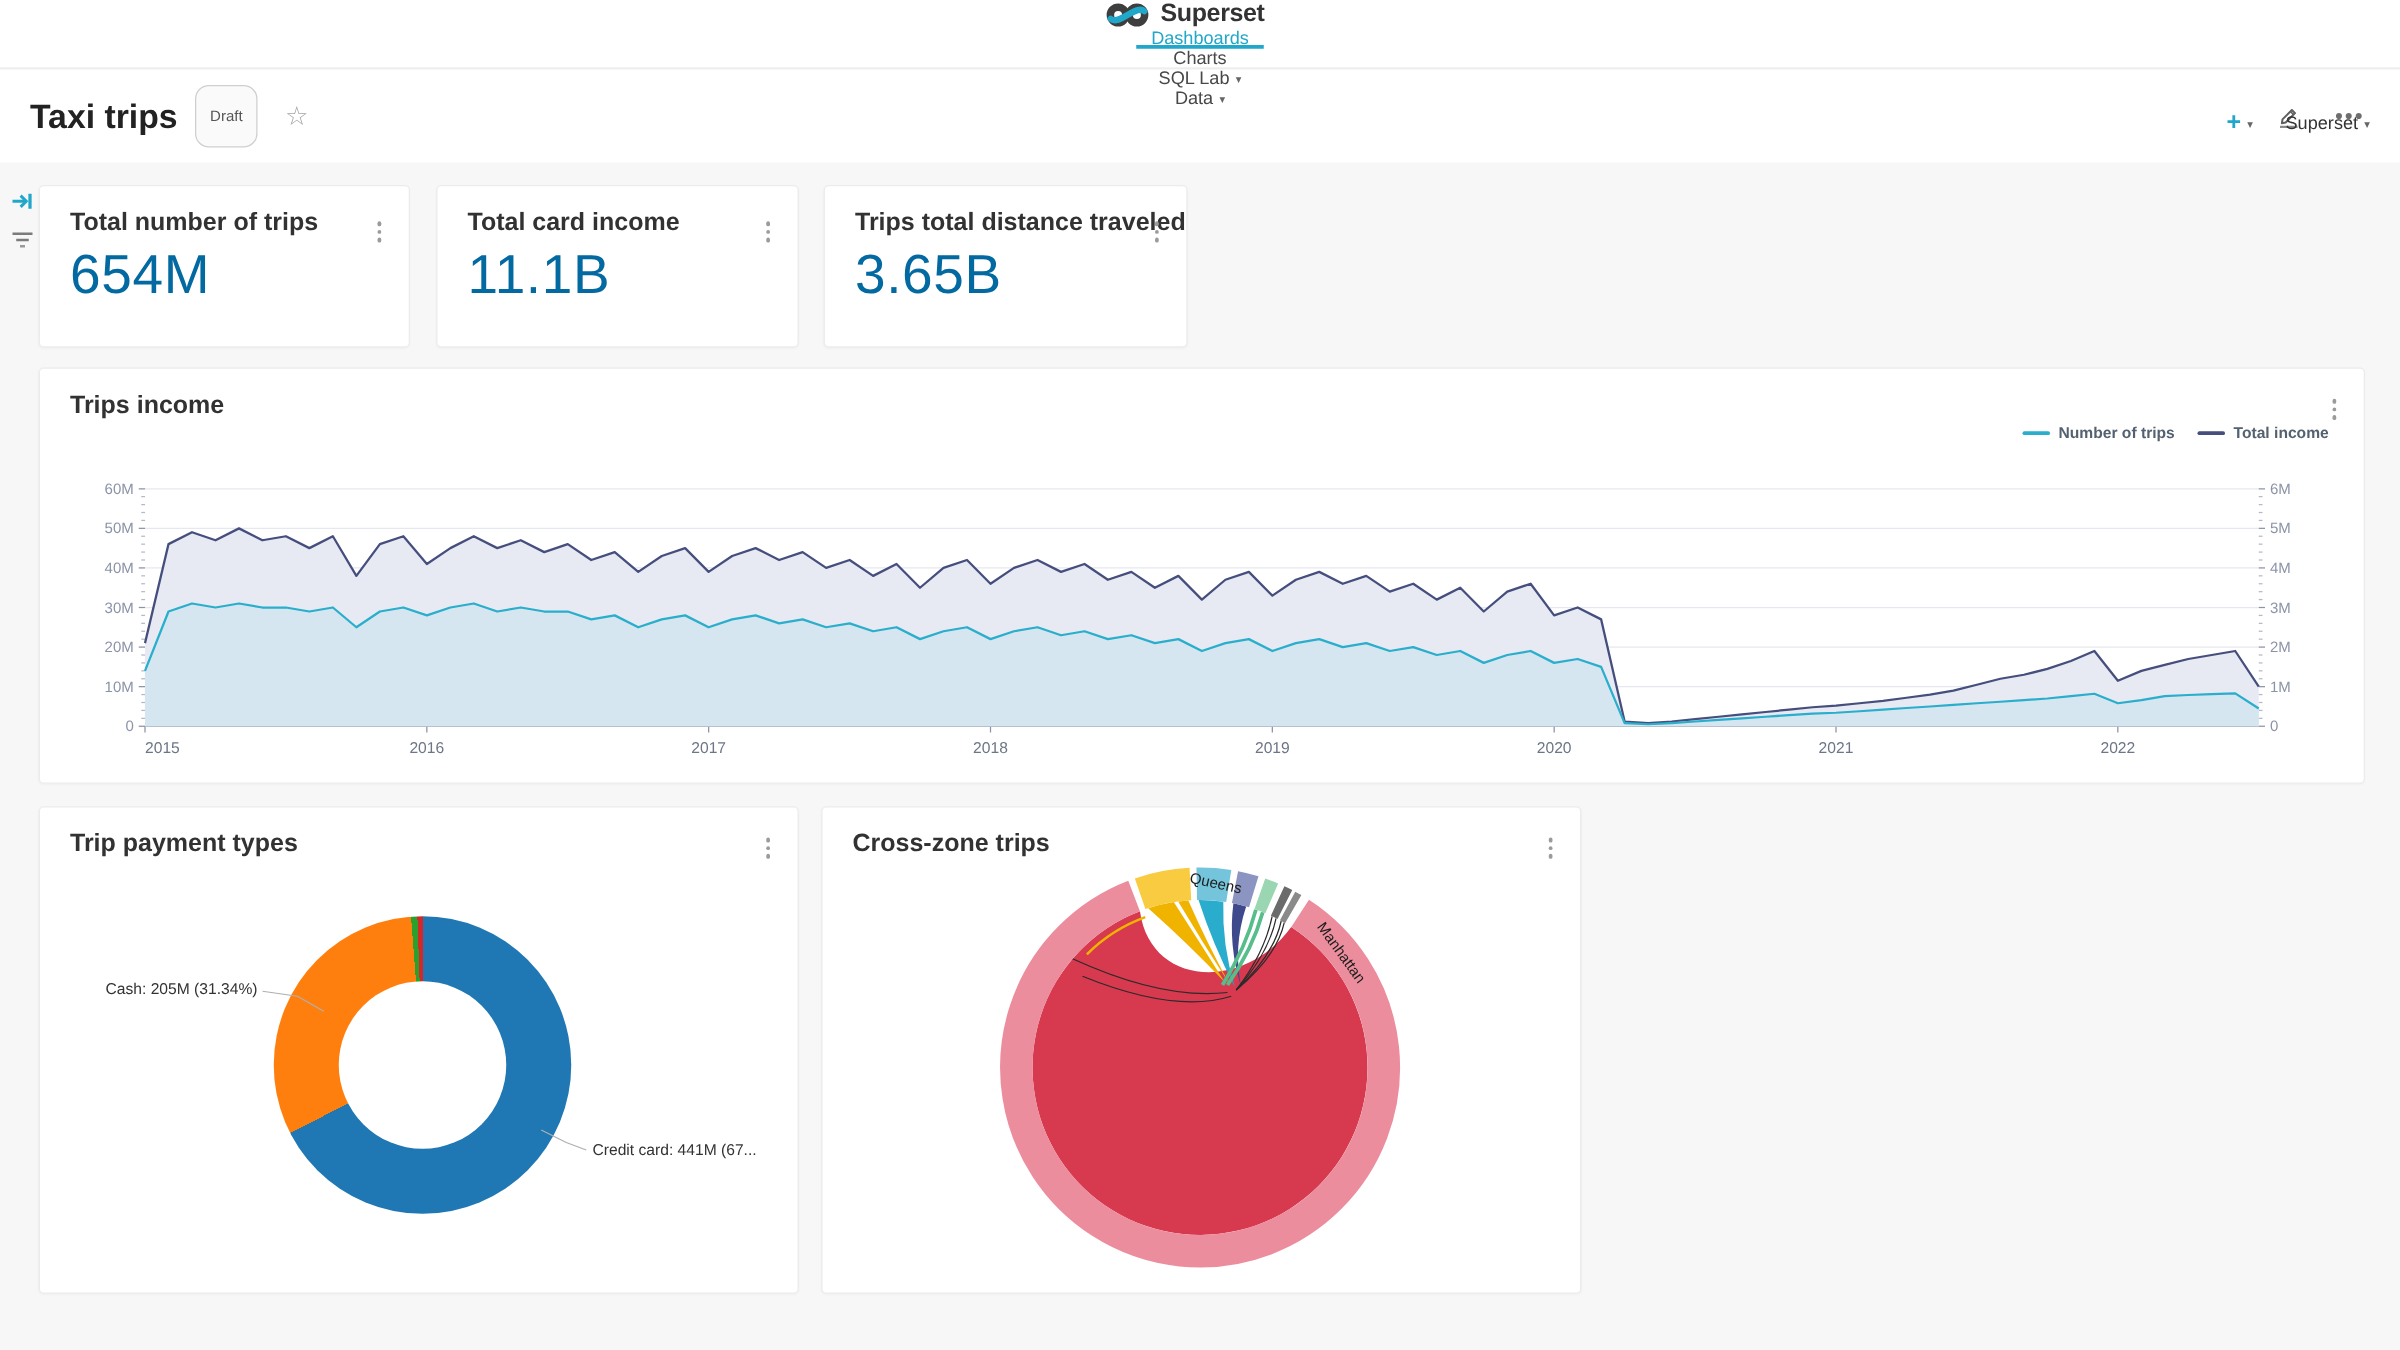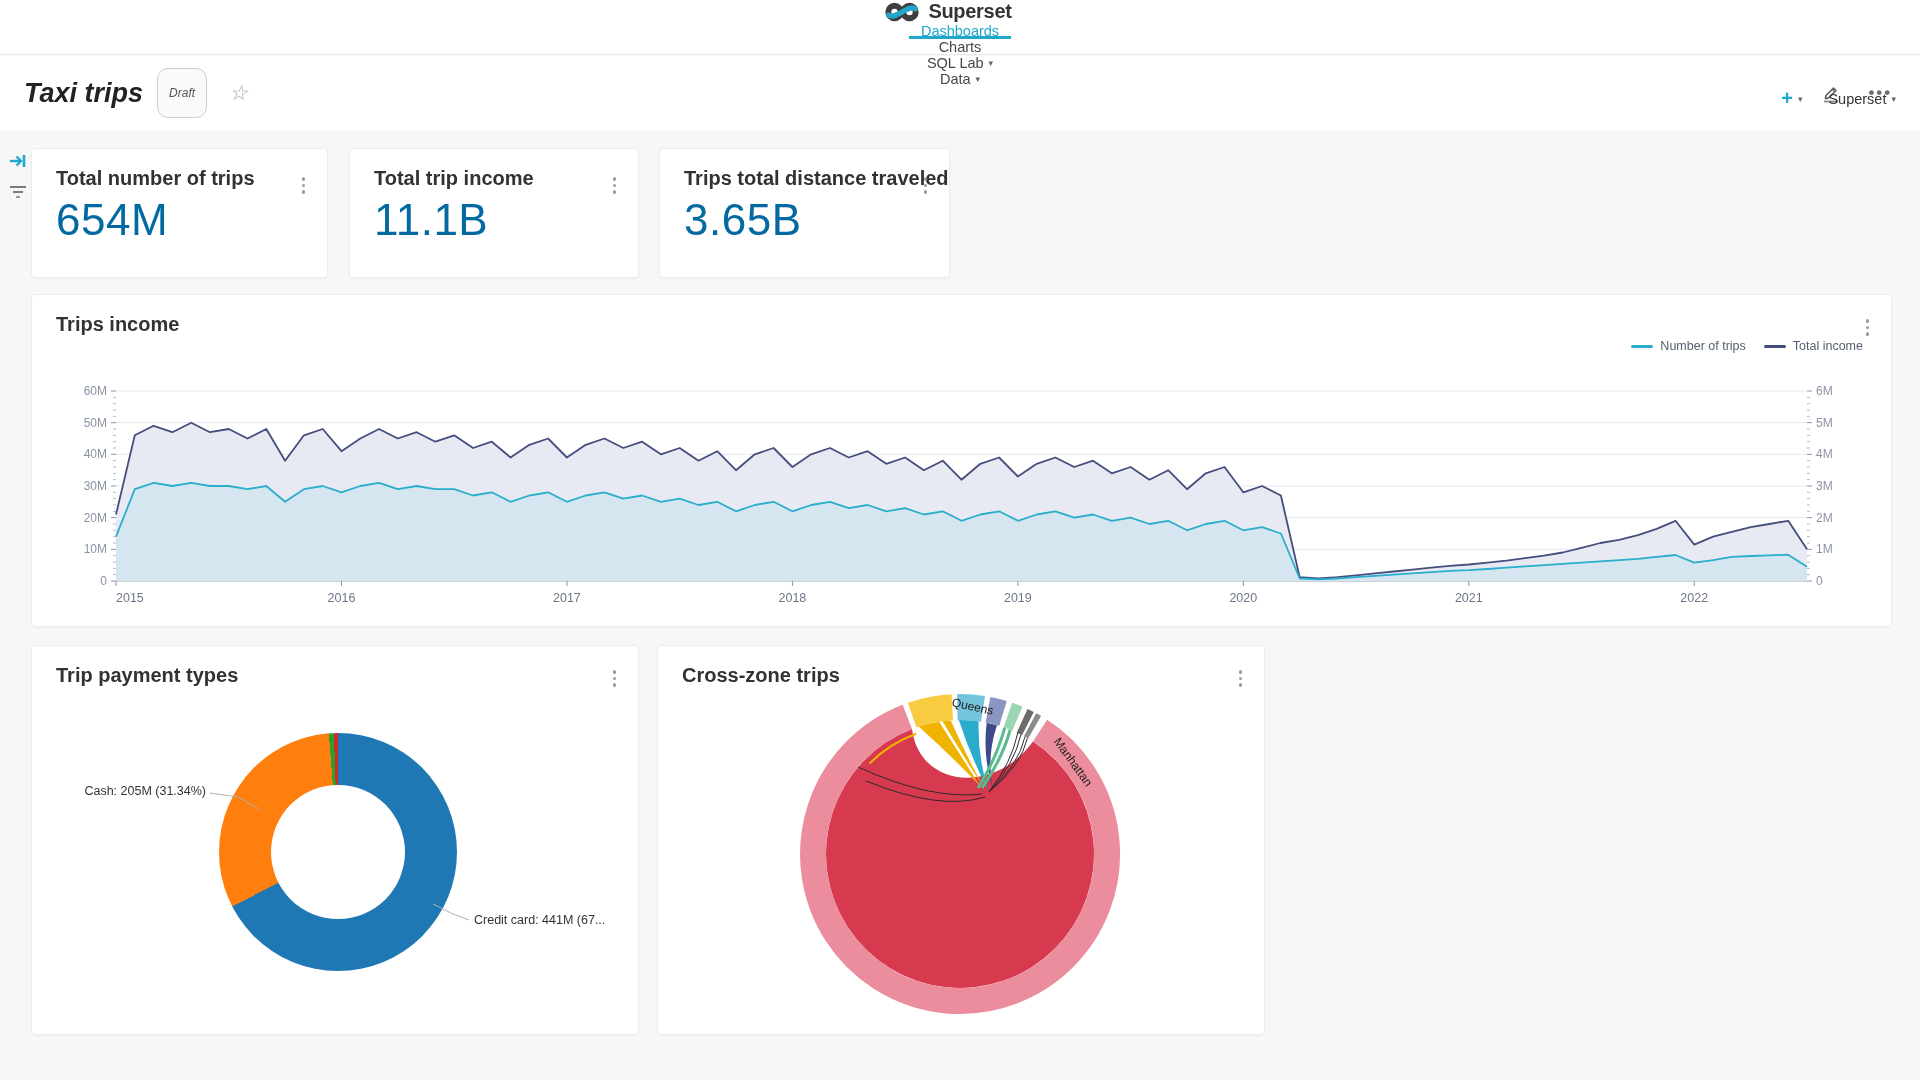--- a/index.html
+++ b/index.html
@@ -16,41 +16,41 @@
   .nav-item.active { color:#20a7c9; }
   .nav-item.active::after { content:""; position:absolute; left:10px; right:10px; bottom:0;
     height:3px; background:#20a7c9;}
   .caret { font-size:9px; color:#666; margin-left:5px; }
   .nav-right { margin-left:auto; display:flex; align-items:center; gap:26px; margin-right:24px;}
   .plus-btn { color:#20a7c9; font-size:20px; font-weight:700; cursor:pointer;}
   .settings { font-size:14.5px; color:#333; cursor:pointer;}
 
   
   .pagehead { position:absolute; left:0; top:56px; width:1920px; height:74px; background:#fff;}
-  .page-title-row { display:flex; align-items:center; height:100%; padding-left:24px;font-style:italic;}
+  .page-title-row { display:flex; align-items:center; height:100%; padding-left:24px;}
   .page-title { font-size:27px; font-weight:600; color:#222;}
   .badge { margin-left:14px; font-size:12px; color:#555; border:1px solid #cfcfcf;
     border-radius:11px; padding:17px 11px; background:#fafafa;text-align:right;}
   .fav-star { margin-left:22px; font-size:21px; color:#a5a5a5; cursor:pointer;}
   .head-actions { margin-left:auto; margin-right:28px; display:flex; align-items:center; gap:26px;}
   .dots-h { color:#6e6e6e; font-size:17px; letter-spacing:2px; cursor:pointer; font-weight:700;}
 
   
   .rail-icon { position:absolute; left:8px; cursor:pointer;}
 
   
   .card { position:absolute; background:#fff; border:1px solid #ececec; border-radius:4px;
     box-shadow:0 1px 2px rgba(0,0,0,0.03);}
   .card-title { position:absolute; left:24px; top:18px; font-size:20px; font-weight:700; color:#323232;}
   .dots-v { position:absolute; right:18px; top:24px; display:flex; flex-direction:column; gap:3px; cursor:pointer; padding:4px;}
   .dots-v i { width:3.5px; height:3.5px; border-radius:50%; background:#9b9b9b;}
   .kpi-value { position:absolute; left:24px; top:46px; font-size:44px; font-weight:500; color:#0369a1; letter-spacing:0.5px;}
 
   
-  .legend { position:absolute; right:28px; top:44px; display:flex; gap:18px; align-items:flex-end;}
+  .legend { position:absolute; right:28px; top:44px; display:flex; gap:18px; align-items:flex-end;font-weight:bold;}
   .legend-item { display:flex; align-items:center; gap:7px; cursor:pointer;}
   .legend-swatch { width:22px; height:3px; border-radius:2px;}
   .legend-label { font-size:12.5px; color:#546170;}
 
   svg text { font-family:"Liberation Sans", sans-serif; }
 
   
   .pie-label { position:absolute; font-size:12.5px; color:#333; white-space:nowrap;}
 </style>
 </head>
@@ -125,21 +125,21 @@
 <div class="card" style="left:31px; top:148px; width:297px; height:130px;">
   <div class="card-title">Total number of trips</div>
   <div class="dots-v">
       <i></i>
       <i></i>
       <i></i>
     </div>
   <div class="kpi-value">654M</div>
 </div>
 <div class="card" style="left:349px; top:148px; width:290px; height:130px;">
-  <div class="card-title">Total trip income</div>
+  <div class="card-title">Total card income</div>
   <div class="dots-v">
       <i></i>
       <i></i>
       <i></i>
     </div>
   <div class="kpi-value">11.1B</div>
 </div>
 <div class="card" style="left:659px; top:148px; width:291px; height:130px;">
   <div class="card-title">Trips total distance traveled</div>
   <div class="dots-v">

